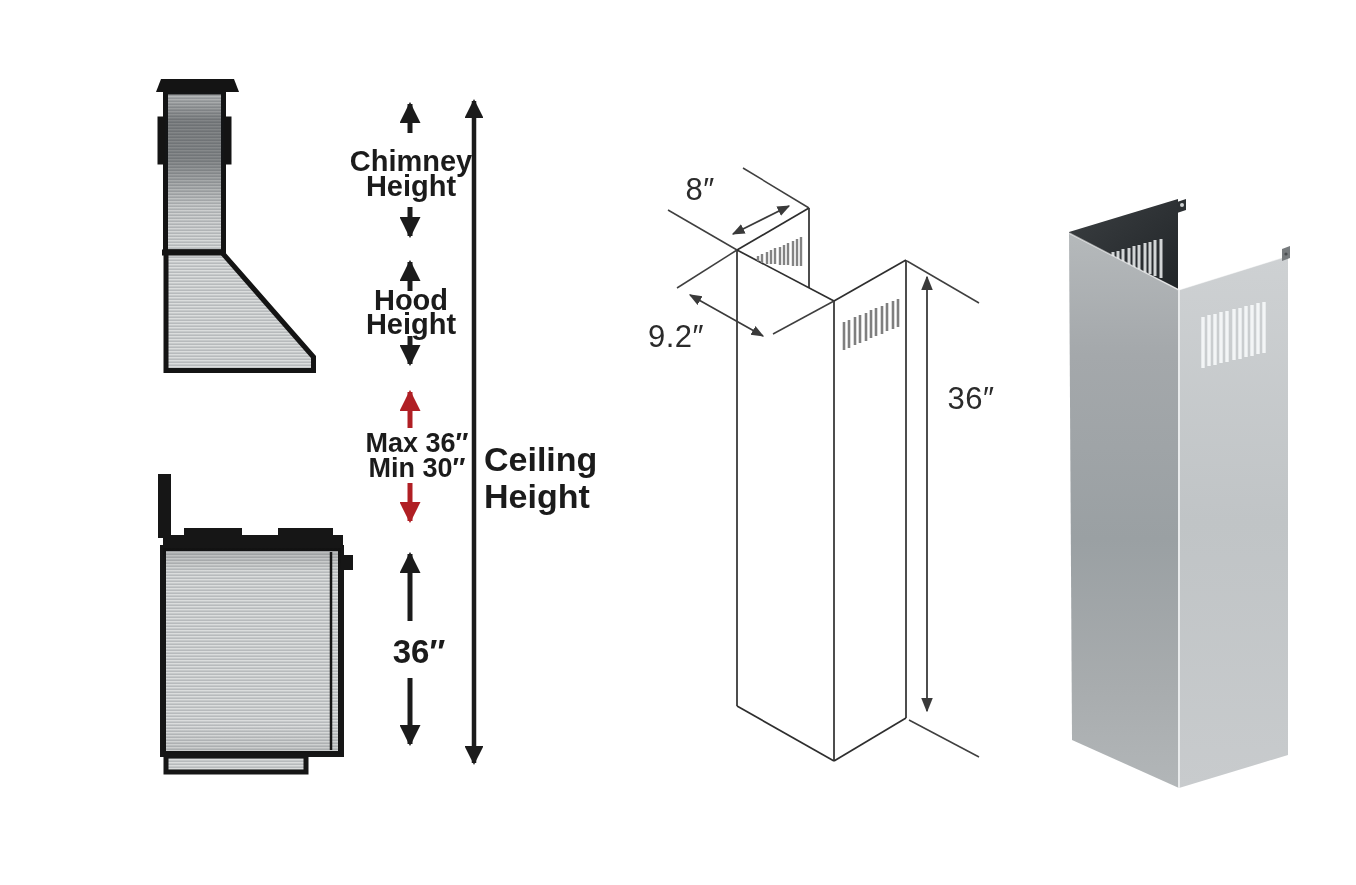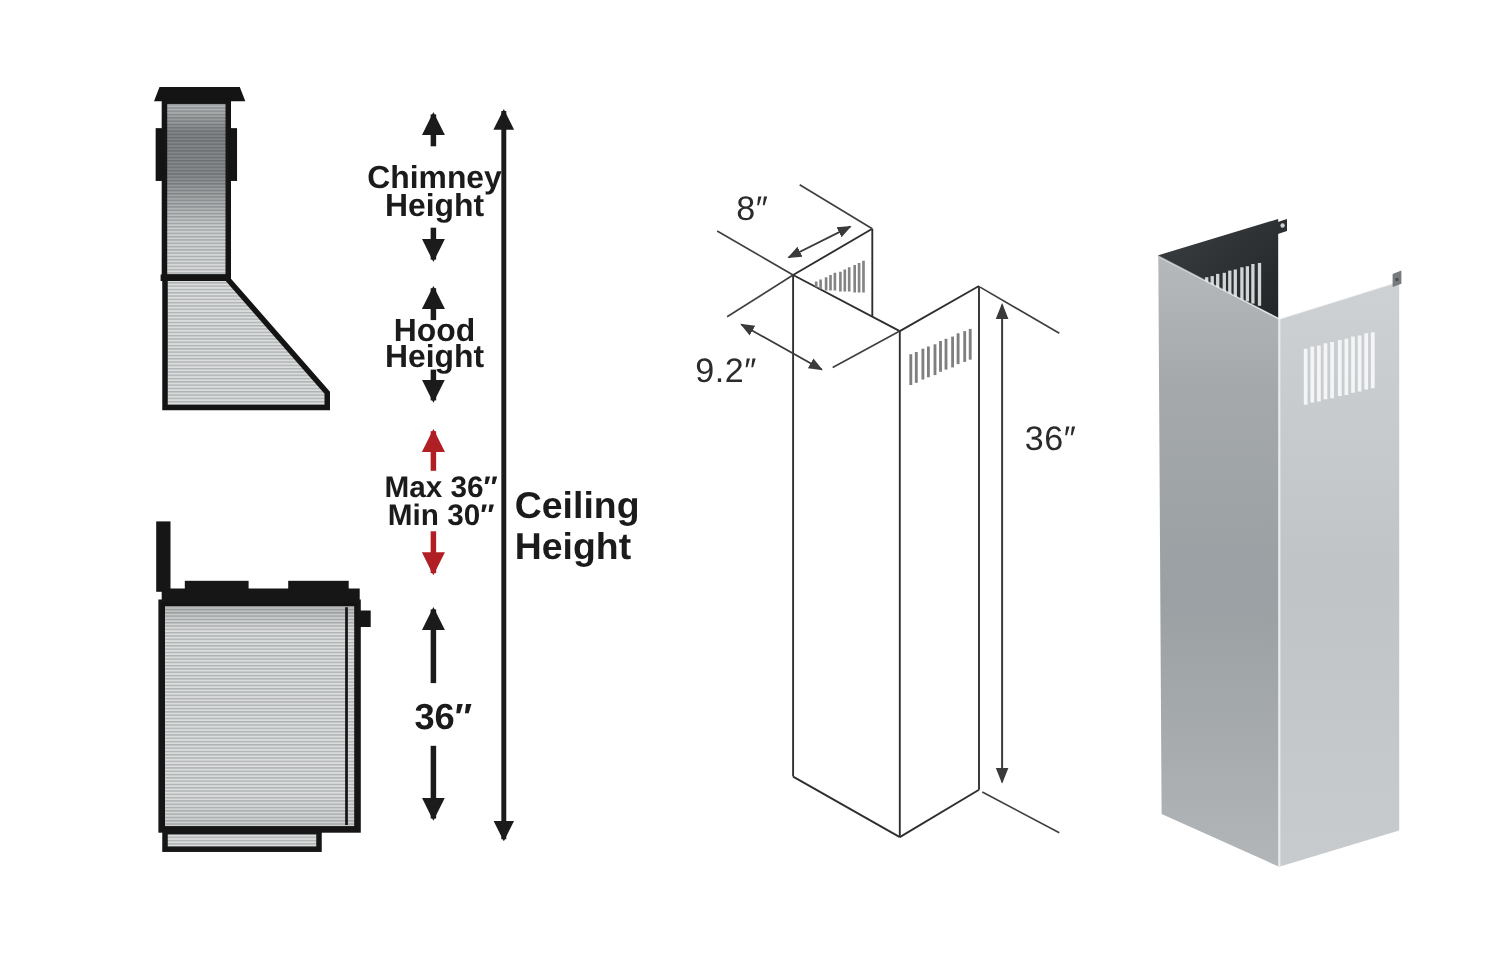--- a/index.html
+++ b/index.html
@@ -2,20 +2,21 @@
 <html><head>
 <meta charset="utf-8">
 <style>
   html,body{margin:0;padding:0;background:#ffffff;}
   #canvas{
     position:relative;
     width:1317px;height:885px;
     background:#ffffff;
     font-family:"Liberation Sans", sans-serif;
     overflow:hidden;
+    margin-left:16px;
   }
   #scene{position:absolute;left:0;top:0;}
   text{font-family:"Liberation Sans", sans-serif;}
   .lbl{font-weight:bold;fill:#1b1b1b;}
   .dim{font-weight:normal;fill:#2b2b2b;letter-spacing:.5px;}
 </style>
 </head>
 <body>
 
 <div id="canvas">

